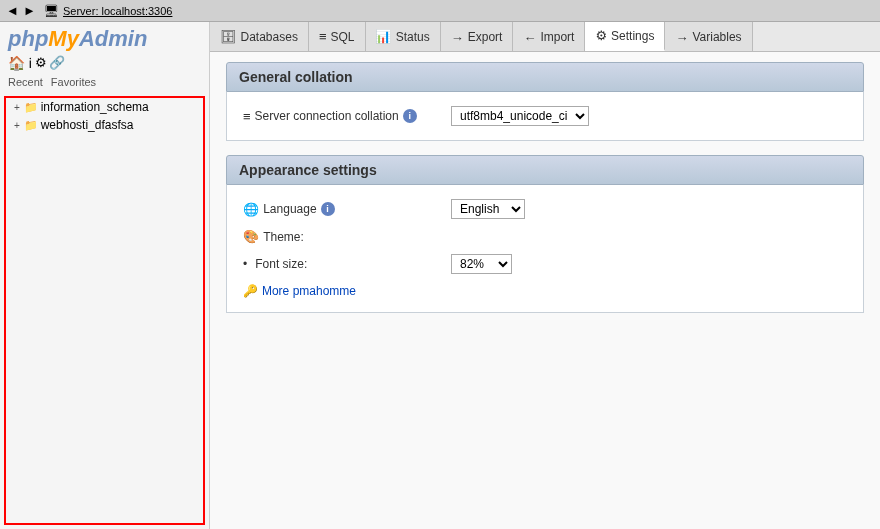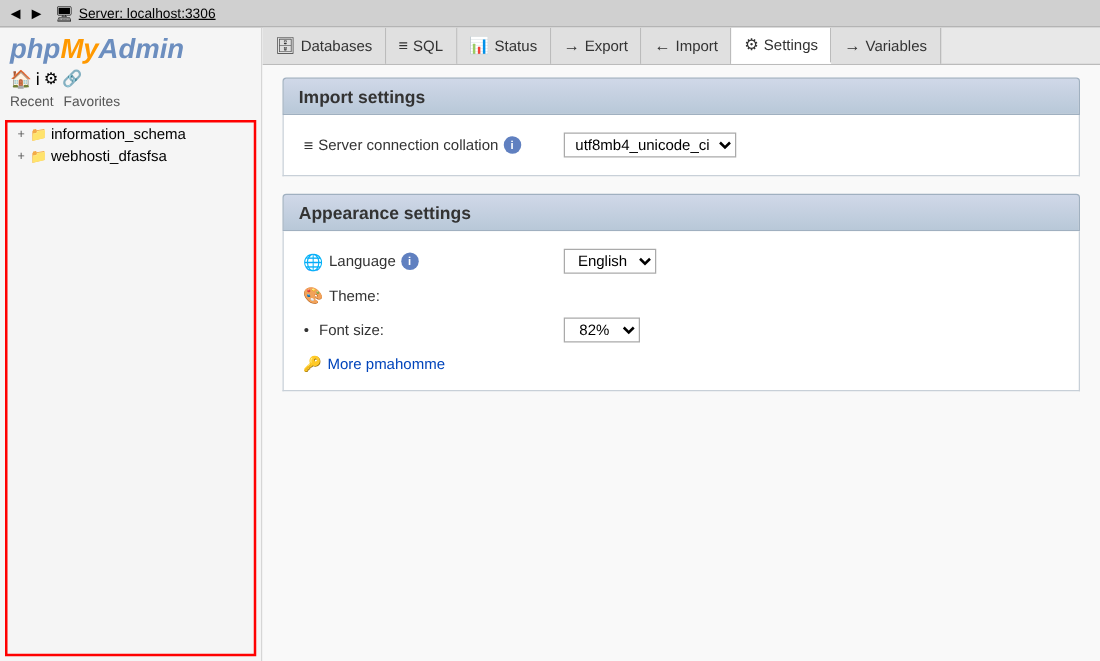--- a/index.html
+++ b/index.html
@@ -186,21 +186,20 @@
       font-weight: bold;
       cursor: pointer;
     }
 
     select {
       font-size: 12px;
       padding: 1px 4px;
       border: 1px solid #aaa;
       background: white;
       cursor: pointer;
-      text-align: center;
     }
 
     .more-settings-link {
       display: flex;
       align-items: center;
       gap: 4px;
       color: #0044bb;
       text-decoration: none;
       font-size: 12px;
       margin-top: 6px;
@@ -285,21 +284,21 @@
       <div class="tab-item">
         <span class="tab-icon">→</span>
         <span>Variables</span>
       </div>
     </div>
 
     <div id="content-body">
 
       <div>
         <div class="section-header">
-          <span>Import settings</span>
+          <span>General collation</span>
         </div>
         <div class="section-body">
           <div class="setting-row">
             <div class="setting-label">
               <span class="icon">≡</span>
               <span>Server connection collation</span>
               <span class="info-icon">i</span>
             </div>
             <select>
               <option>utf8mb4_unicode_ci</option>

